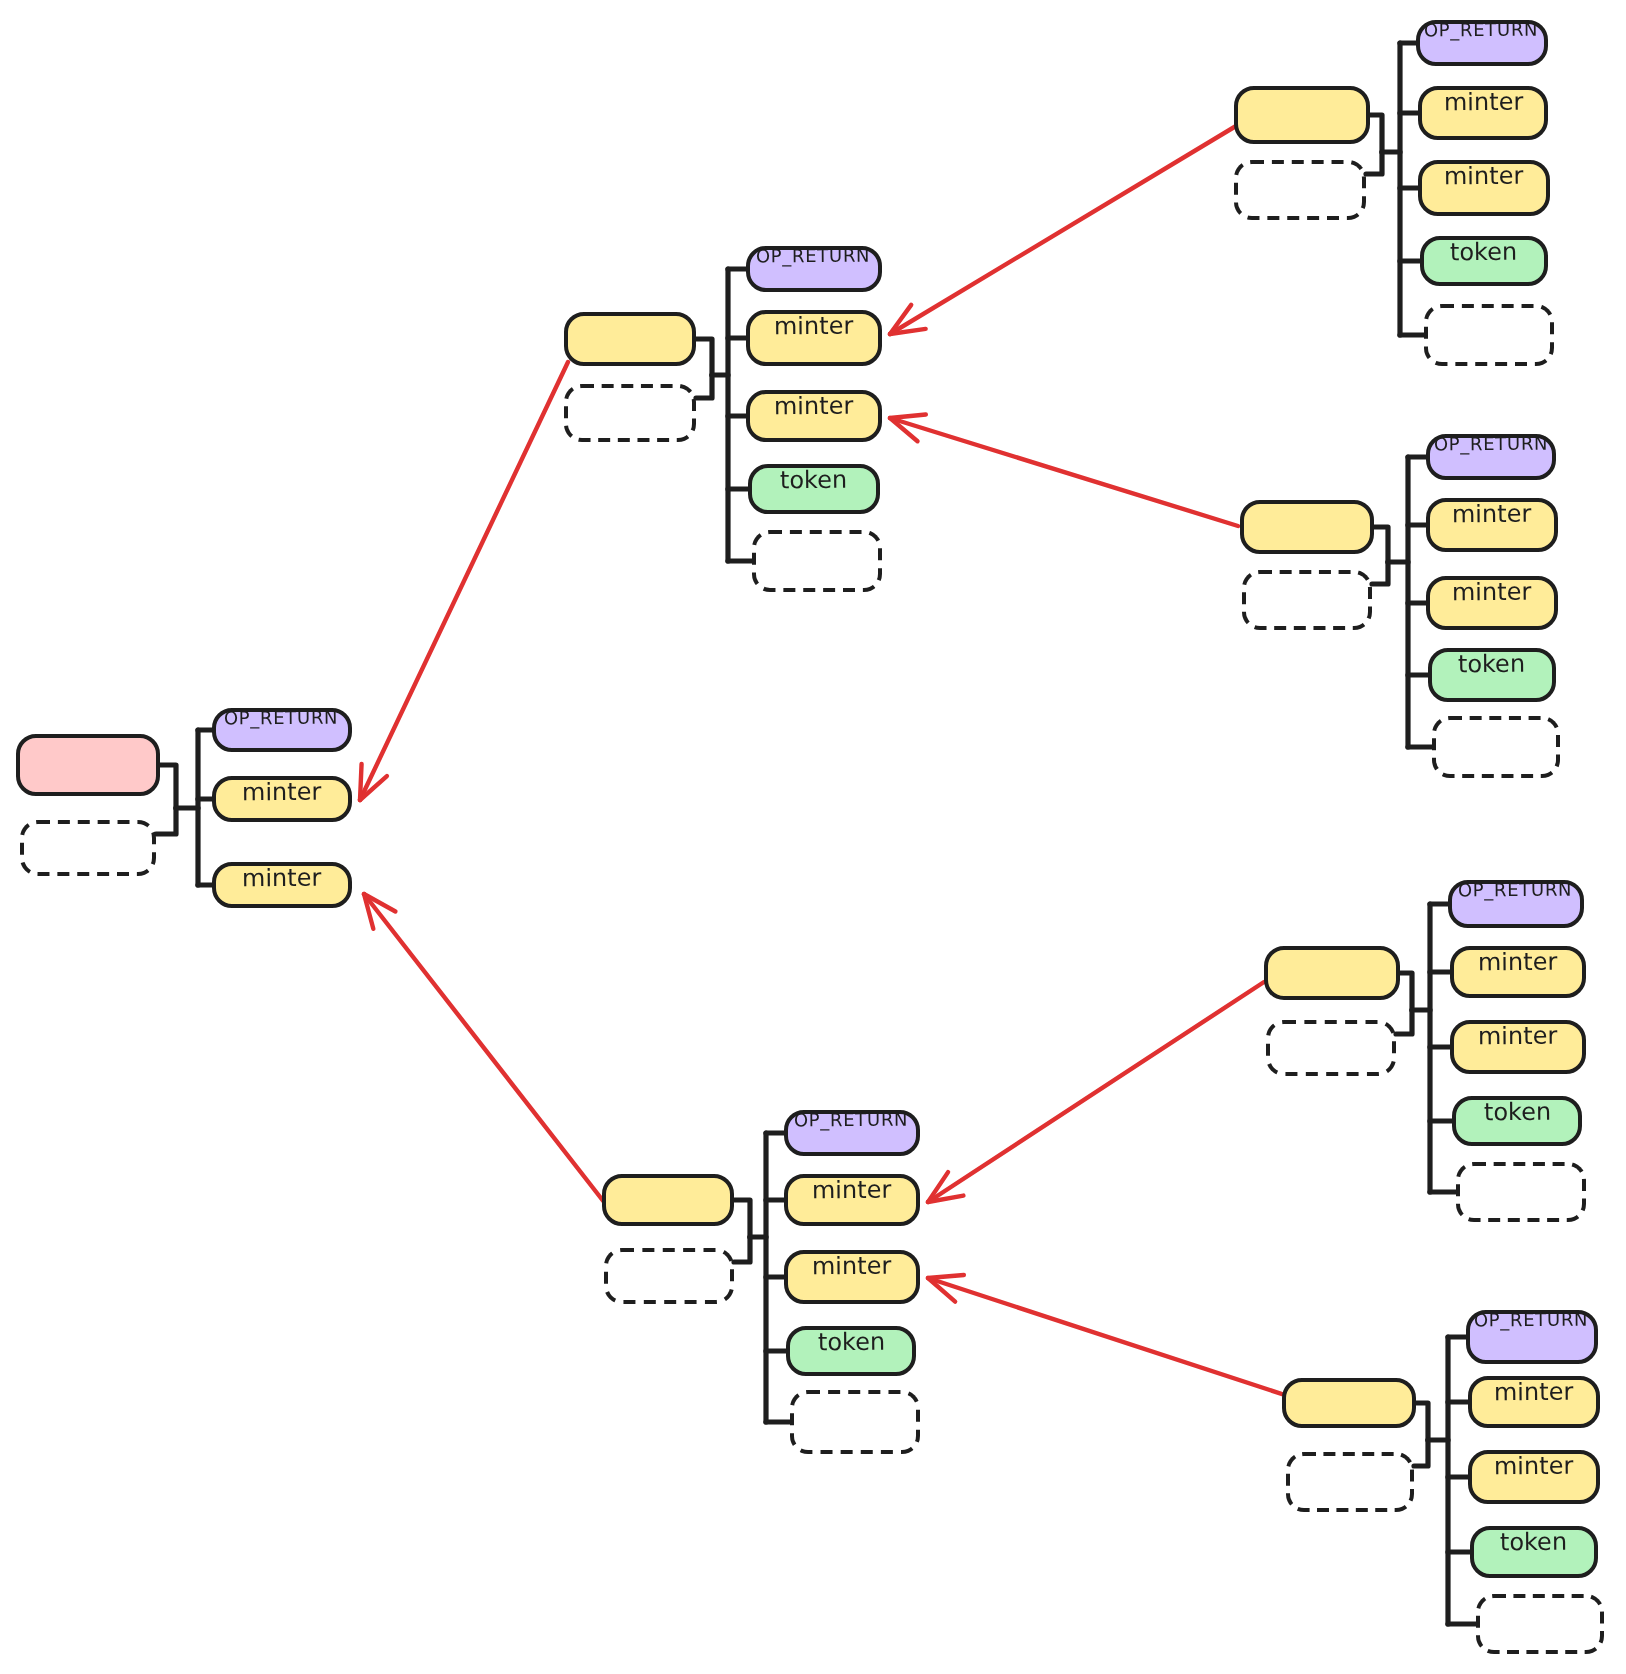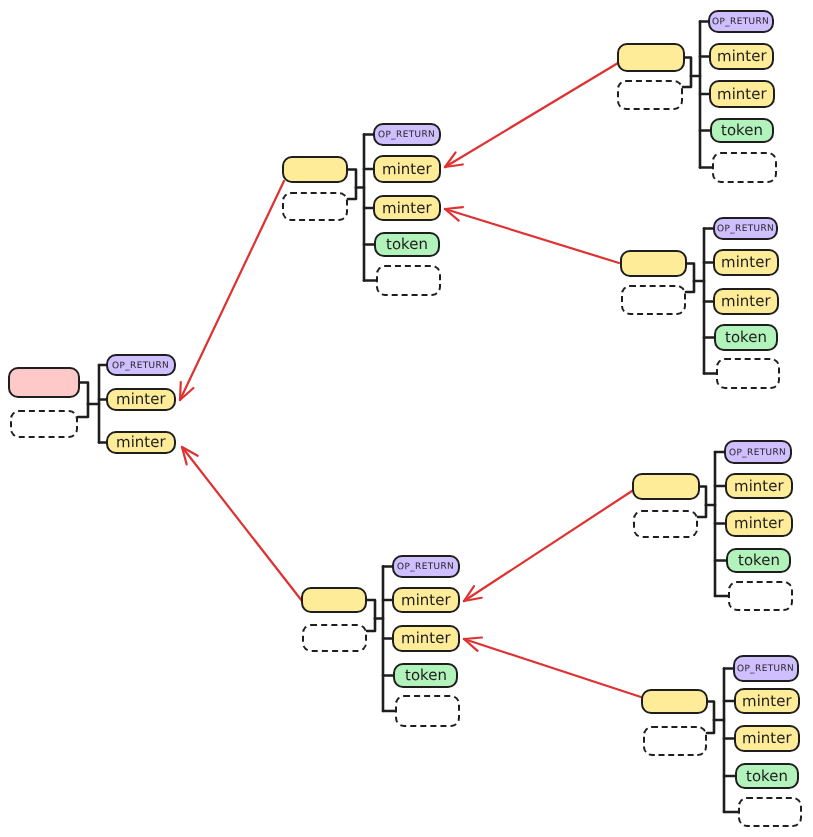--- a/index.html
+++ b/index.html
@@ -5,25 +5,25 @@
   *{box-sizing:border-box}
   html,body{margin:0;padding:0;background:#ffffff}
   body{font-family:"DejaVu Sans",sans-serif}
   #diagram{position:relative;width:813px;height:837px;background:#ffffff;overflow:hidden}
   #wires{position:absolute;left:0;top:0;width:813px;height:837px}
   .box{
     position:absolute;
     border:2.6px solid #1e1e1e;
     border-radius:10px;
     background:#ffffff;
-    display:flex;align-items:center;justify-content:center;
+    display:flex;justify-content:center;
     color:#1e1e1e;
   }
   .box.dashed{border-style:dashed;border-width:2.4px;border-radius:9px;background:transparent}
-  .lbl{font-size:15px;line-height:1;white-space:nowrap;transform:rotate(-0.5deg)}
+  .lbl{font-size:12px;line-height:1;white-space:nowrap;transform:rotate(-0.5deg)}
   .kind-op-return .lbl{font-size:9px;letter-spacing:.35px}
 </style>
 </head>
 <body>
 
 <div id="diagram">
   <svg id="wires" width="813" height="837" viewBox="0 0 813 837">
       <polyline points="80,382.5 88,382.5 88,404" fill="none" stroke="#1e1e1e" stroke-width="2.6" stroke-linecap="round" stroke-linejoin="round"></polyline>
       <polyline points="78,417 88,417 88,404" fill="none" stroke="#1e1e1e" stroke-width="2.6" stroke-linecap="round" stroke-linejoin="round"></polyline>
       <polyline points="88,404 99,404" fill="none" stroke="#1e1e1e" stroke-width="2.6" stroke-linecap="round" stroke-linejoin="round"></polyline>

